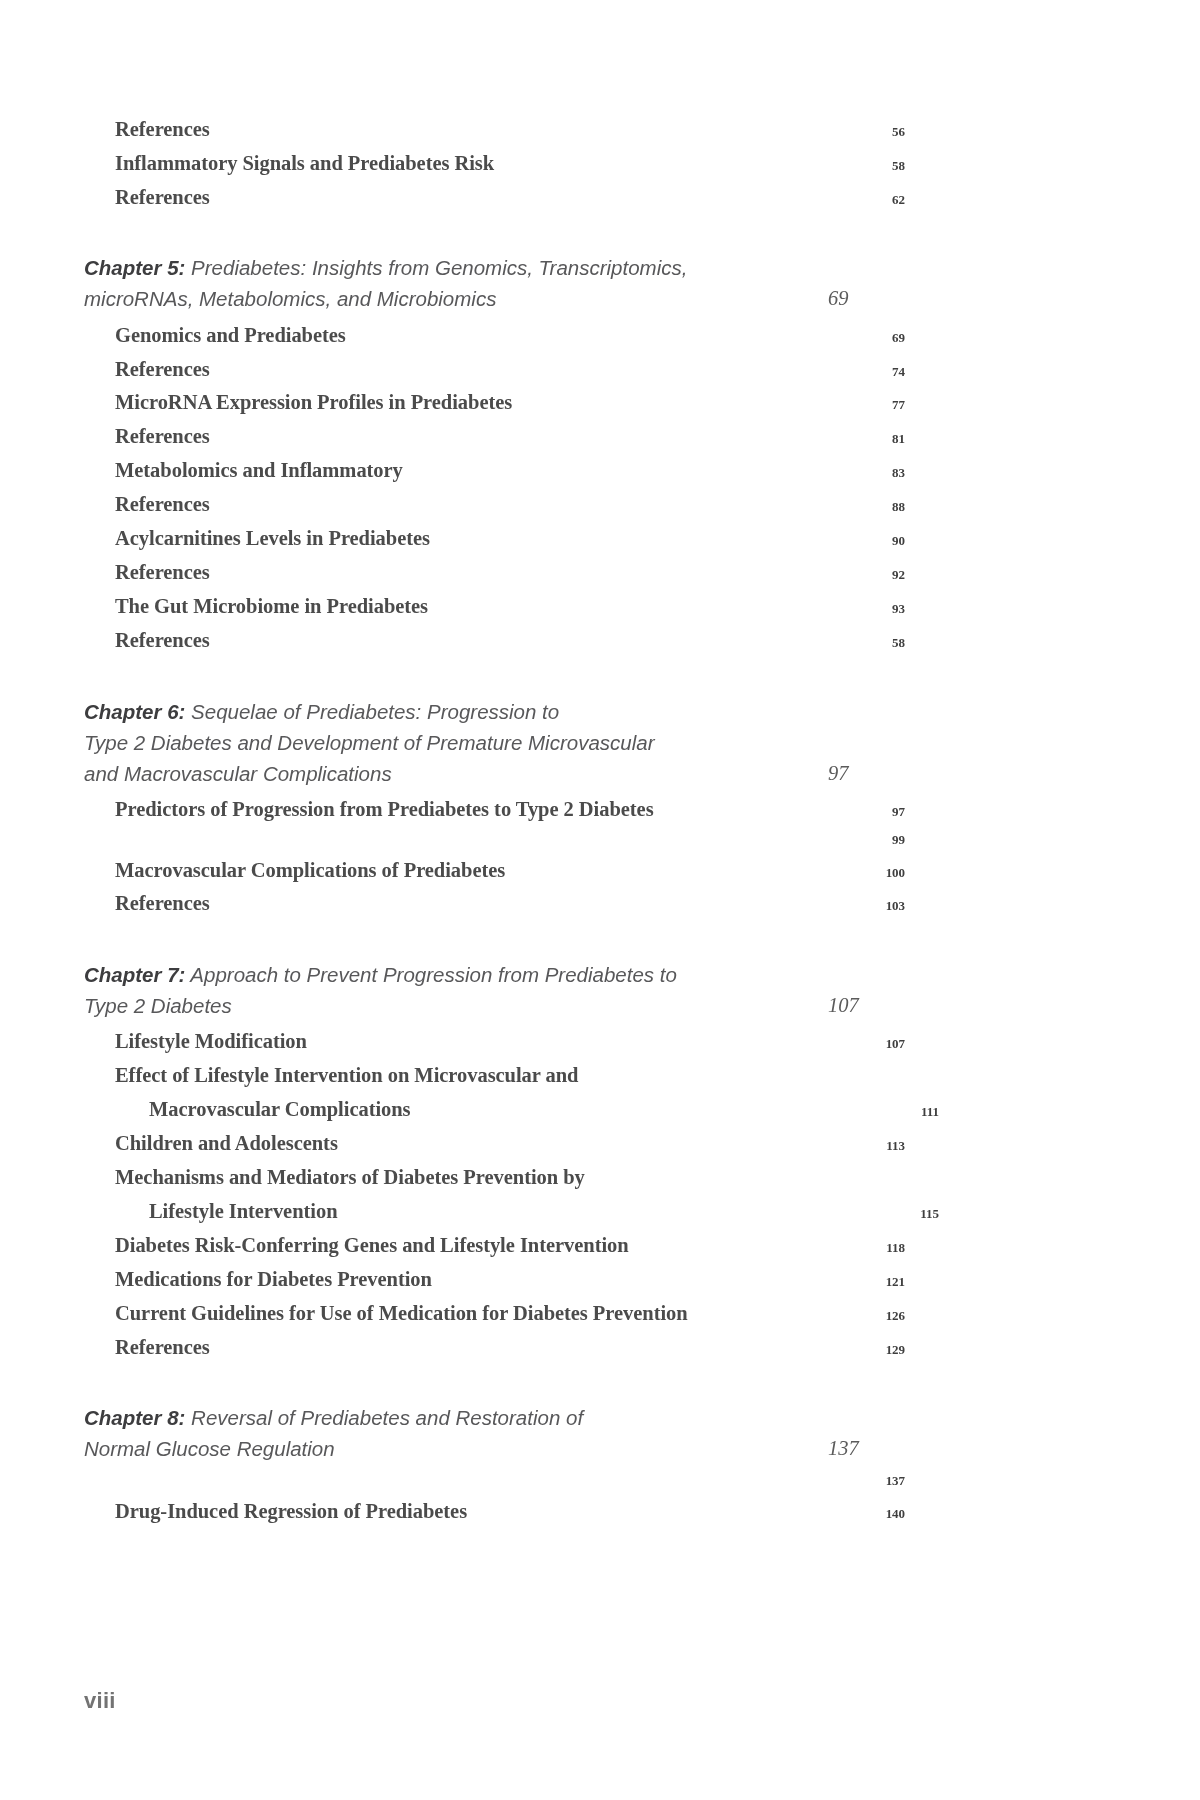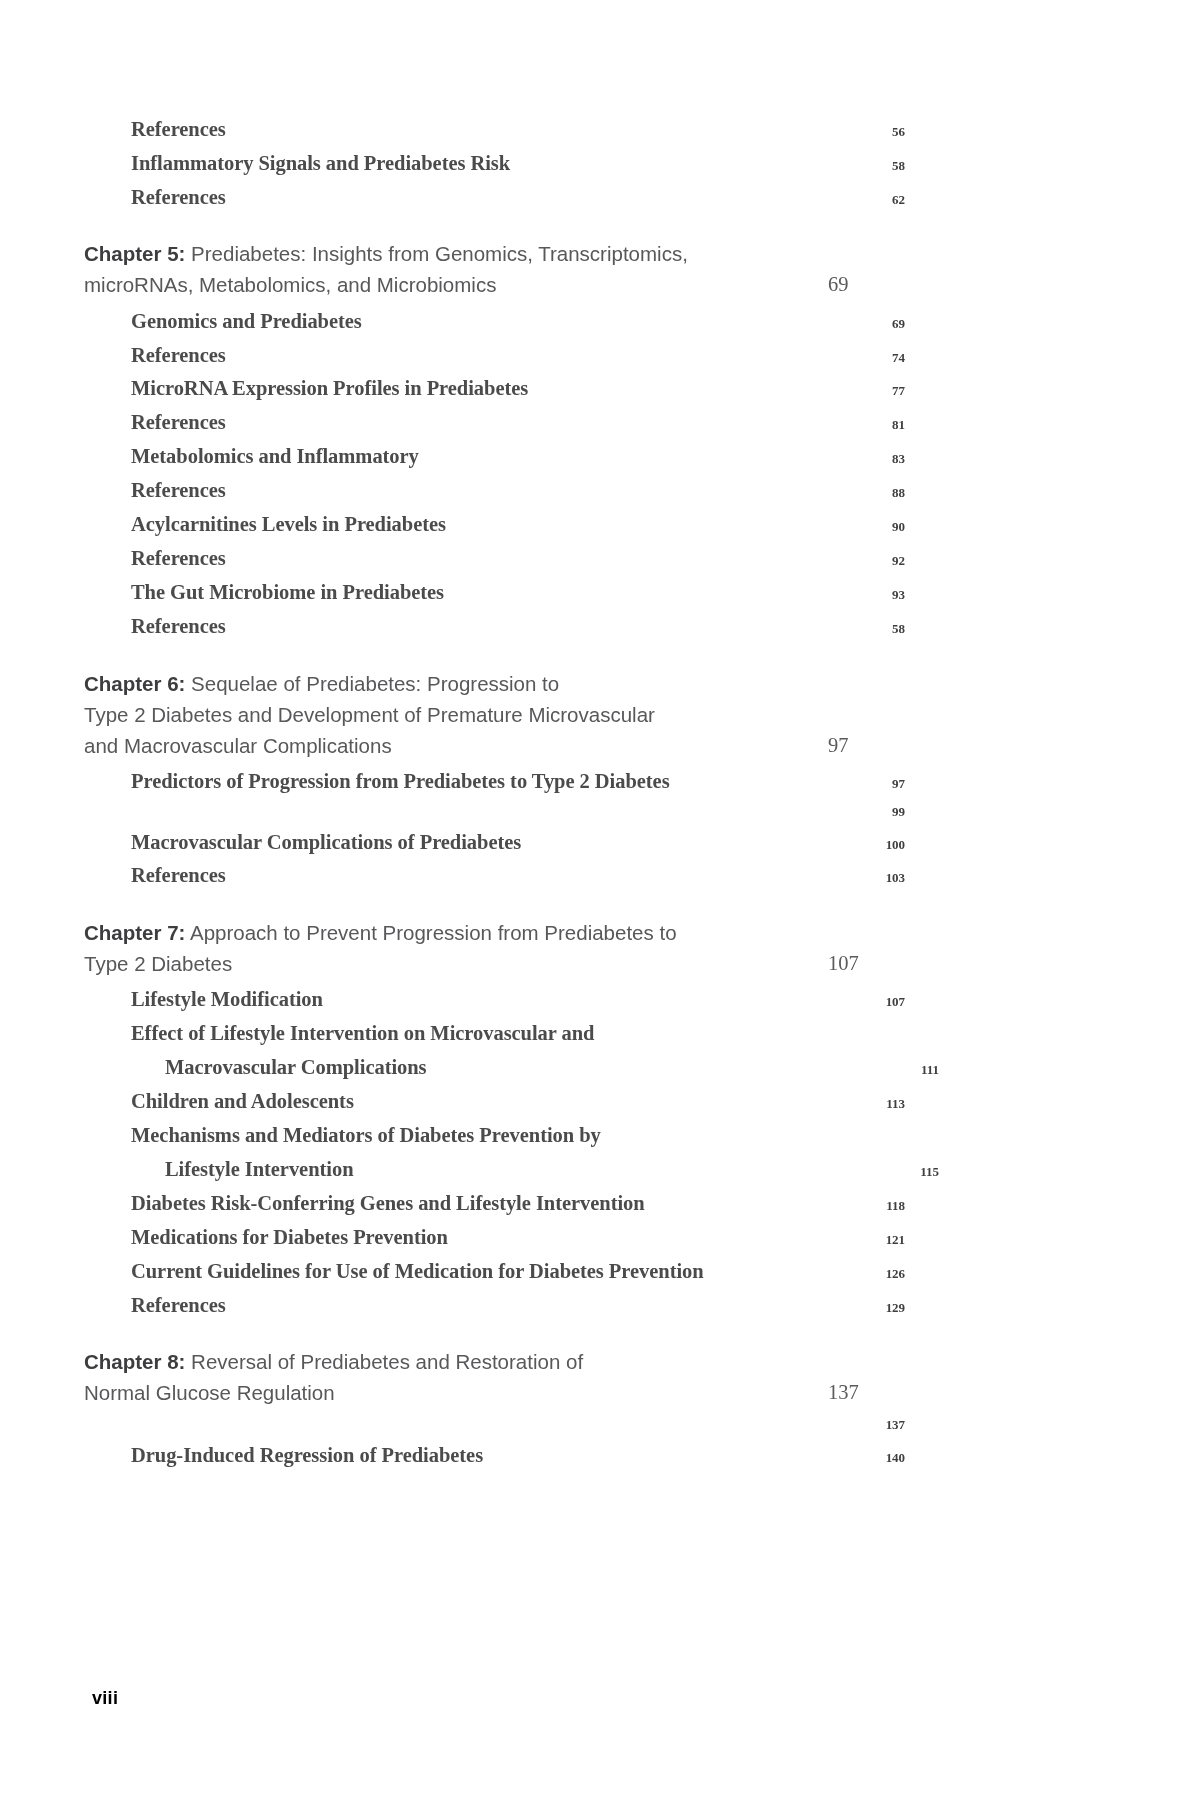--- a/index.html
+++ b/index.html
@@ -31,21 +31,20 @@
   }
 
   
   .row {
     display: flex;
     align-items: baseline;
     width: 100%;
   }
   .row .title {
     flex: 0 1 auto;
-    margin-left: 16px;
   }
   .row .spacer {
     flex: 1 1 auto;
     min-width: 8px;
   }
   .row .pg {
     flex: 0 0 auto;
     text-align: right;
     white-space: nowrap;
   }
@@ -72,23 +71,24 @@
   }
   .entry .title { line-height: 1.14; }
 
   
   .chapter {
     font-family: "Liberation Sans", sans-serif;
     font-size: 20.5px;
     color: #58585a;
     font-weight: normal;
     line-height: 1.52;
-    margin-top: 29px;
+    margin-top: 43px;
     margin-bottom: 9px;
     padding-left: 0px;
+    font-style: italic;
   }
   .chapter .ch-label {
     font-weight: bold;
     color: #3d3d3f;
   }
   .chapter .pg {
     font-family: "Liberation Serif", "DejaVu Serif", serif;
     font-weight: normal;
     font-size: 20.5px;
     color: #5b5b5b;
@@ -104,24 +104,23 @@
   }
   .chapter .lastline .lt { flex: 0 1 auto; }
   .chapter .lastline .spacer { flex: 1 1 auto; min-width: 8px; }
 
   .folio {
     position: absolute;
     left: 84px;
     top: 1688px;
     font-family: "Liberation Sans", sans-serif;
     font-weight: bold;
-    font-size: 18px;
-    color: #000000;
+    font-size: 22px;
+    color: #737373;
     letter-spacing: 0.3px;
-    margin-left: 8px;
   }
 </style>
 </head>
 <body>
 
 <div class="page">
   <div class="toc" id="toc-root">
       <div class="entry row">
         <span class="title">References</span>
         <span class="spacer"></span>

